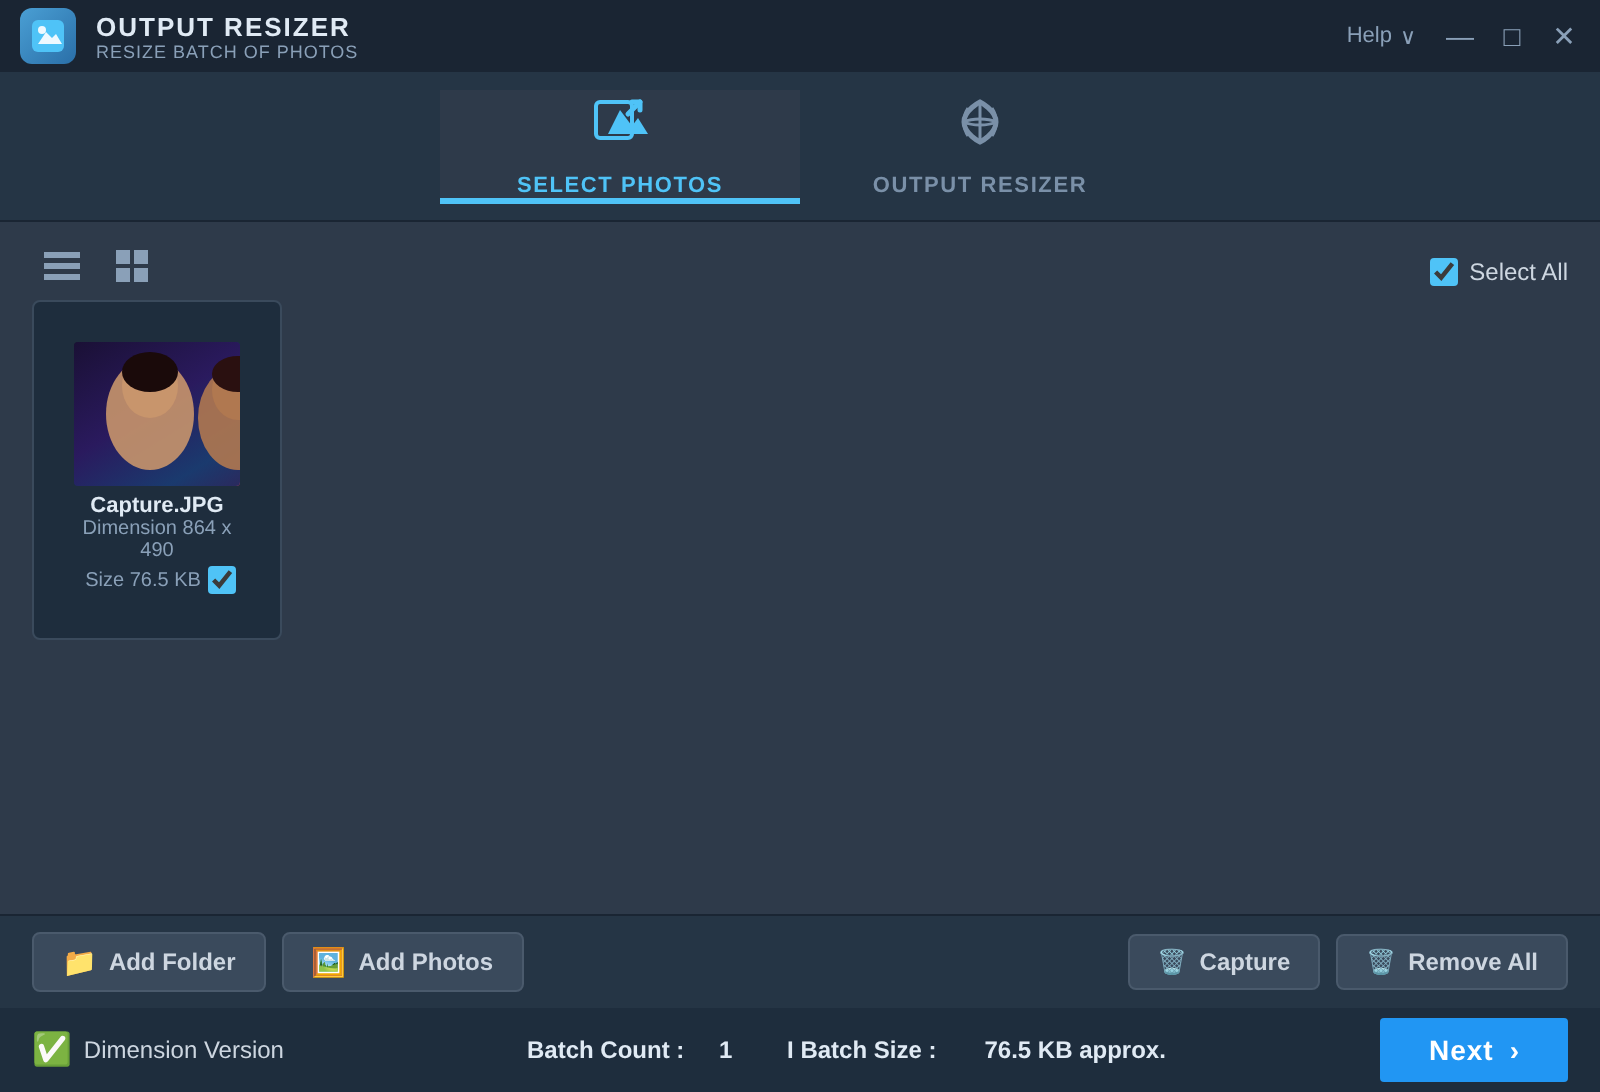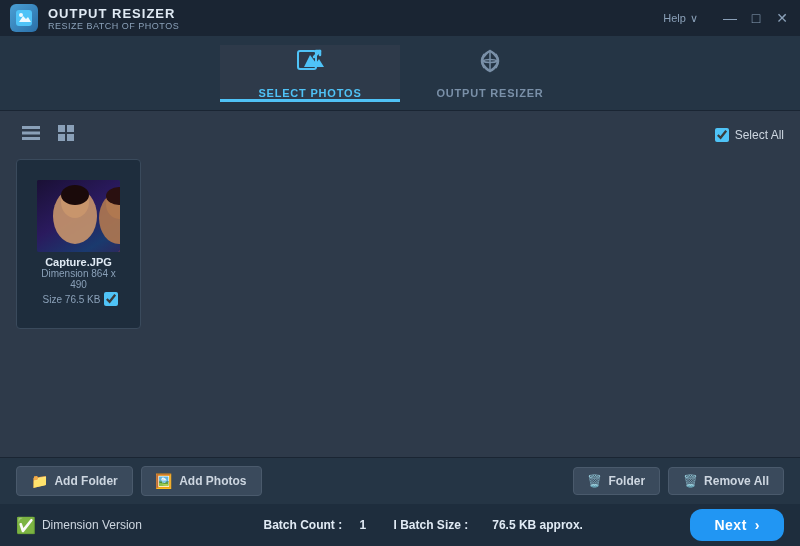--- a/index.html
+++ b/index.html
@@ -50,21 +50,21 @@
       letter-spacing: 1px;
     }
     .app-subtitle {
       font-size: 9px;
       color: #8aa0b8;
       letter-spacing: 0.5px;
     }
     .title-bar-right {
       display: flex;
       align-items: center;
-      gap: 24px;
+      gap: 14px;
     }
     .help-btn {
       font-size: 11px;
       color: #8aa0b8;
       cursor: pointer;
       display: flex;
       align-items: center;
       gap: 4px;
     }
     .window-controls {
@@ -130,21 +130,20 @@
       background: #2e3a4a;
       padding: 10px 16px;
       overflow: hidden;
     }
 
     
     .toolbar-row {
       display: flex;
       align-items: center;
       justify-content: space-between;
-      margin-bottom: 10px;
     }
     .view-buttons {
       display: flex;
       gap: 6px;
     }
     .view-btn {
       background: none;
       border: none;
       cursor: pointer;
       color: #8aa0b8;
@@ -319,21 +318,21 @@
       margin-left: 14px;
     }
     .next-btn {
       display: flex;
       align-items: center;
       gap: 8px;
       background: #2196f3;
       border: none;
       color: #fff;
       padding: 8px 24px;
-      border-radius: 12px;
+      border-radius: 2px;
       font-size: 14px;
       font-weight: 700;
       cursor: pointer;
       letter-spacing: 0.5px;
     }
 
     
     .select-photos-icon svg,
     .resize-settings-icon svg,
     .output-settings-icon svg {
@@ -470,21 +469,21 @@
       <span>Add Folder</span>
     </button>
     <button class="action-btn">
       <span class="btn-icon">🖼️</span>
       <span>Add Photos</span>
     </button>
   </div>
   <div class="bottom-right">
     <button class="remove-btn">
       <span>🗑️</span>
-      <span>Folder</span>
+      <span>Capture</span>
     </button>
     <button class="remove-btn">
       <span>🗑️</span>
       <span>Remove All</span>
     </button>
   </div>
 </div>
 
 <div class="status-bar">
   <div class="registered-text">

